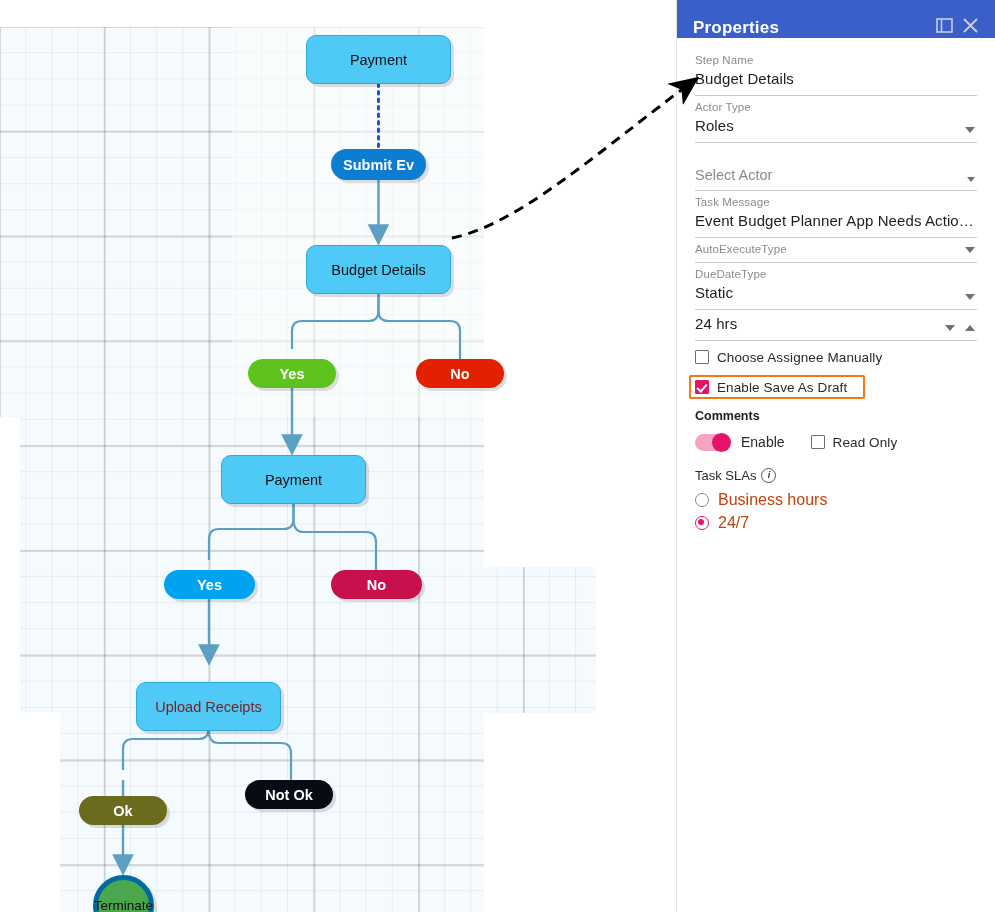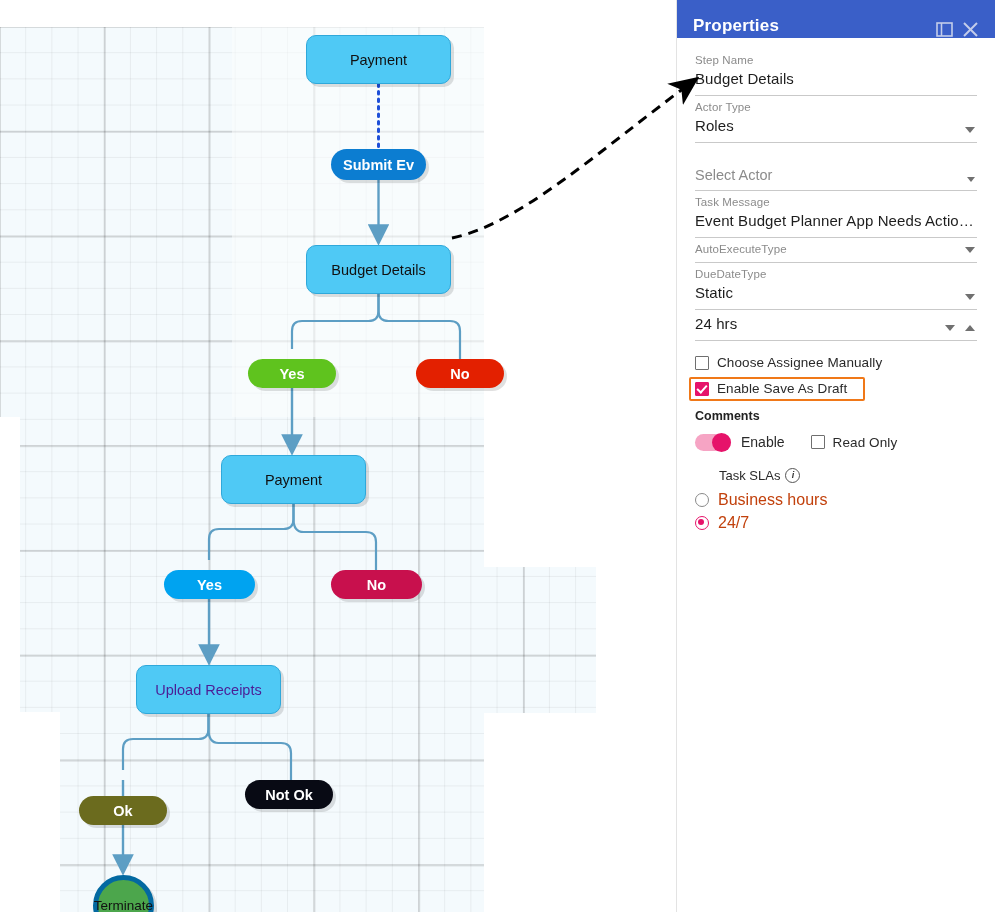--- a/index.html
+++ b/index.html
@@ -70,22 +70,22 @@
   
   #panel{
     position:absolute;right:0;top:0;width:319px;height:912px;
     background:#ffffff;
     border-left:1px solid #e3e3e3;
     box-sizing:border-box;
     z-index:30;
   }
   #panel-header{
     height:38px;background:#3A5FC8;color:#fff;
-    display:flex;align-items:flex-start;
-    padding:16px 12px 0 16px;
+    display:flex;align-items:flex-end;
+    padding:0 12px 0 16px;
     box-sizing:border-box;
   }
   #panel-title{font-size:17px;font-weight:700;letter-spacing:.2px;flex:1;}
   .hdr-btn{
     width:26px;height:26px;display:flex;align-items:center;justify-content:center;
     cursor:pointer;
   }
   .panel-body{padding:14px 18px 0 18px;box-sizing:border-box;}
   .field{margin-bottom:3px;position:relative;padding-bottom:5px;border-bottom:1px solid #c9c9c9;}
   .f-label{font-size:11.5px;color:#8b8b8b;line-height:16px;letter-spacing:.1px;}
@@ -96,21 +96,21 @@
     width:0;height:0;border-left:5.5px solid transparent;border-right:5.5px solid transparent;
     border-top:6px solid #707070;
   }
   .caret-up{
     position:absolute;right:2px;bottom:9px;
     width:0;height:0;border-left:5.5px solid transparent;border-right:5.5px solid transparent;
     border-bottom:6px solid #707070;
   }
   .spacer{height:16px;}
   
-  .cb-row{display:flex;align-items:center;gap:8px;height:25px;}
+  .cb-row{display:flex;align-items:flex-start;gap:8px;height:25px;}
   .cb{
     width:14px;height:14px;box-sizing:border-box;
     border:1.6px solid #6f6f6f;background:#fff;border-radius:1px;
     flex:0 0 auto;
   }
   .cb.checked{background:#E6136A;border-color:#E6136A;position:relative;}
   .cb.checked:after{
     content:"";position:absolute;left:3.4px;top:.6px;width:4px;height:8px;
     border:solid #fff;border-width:0 2px 2px 0;transform:rotate(42deg);
   }
@@ -120,21 +120,21 @@
     padding:1px 10px 1px 4px;margin-left:-6px;
     display:inline-flex;align-items:center;gap:8px;
     width:176px;box-sizing:border-box;height:24px;
   }
   .sec-title{font-size:12.5px;font-weight:700;color:#222;margin:7px 0 6px 0;}
   .toggle-row{display:flex;align-items:center;gap:10px;height:26px;}
   .switch{width:36px;height:17px;border-radius:999px;background:#F6A4C4;position:relative;flex:0 0 auto;}
   .switch .knob{position:absolute;right:0;top:-1px;width:19px;height:19px;border-radius:50%;background:#E6136A;}
   .tg-label{font-size:14px;color:#2a2a2a;}
   .sla-head{display:flex;align-items:center;gap:5px;margin:13px 0 5px 0;}
-  .sla-title{font-size:13px;color:#2a2a2a;margin-left:24px;}
+  .sla-title{font-size:13px;color:#2a2a2a;}
   .info-i{
     width:13px;height:13px;border-radius:50%;border:1.2px solid #555;
     display:inline-flex;align-items:center;justify-content:center;
     font-size:9px;color:#333;font-weight:700;font-style:italic;line-height:1;
   }
   .radio-row{display:flex;align-items:center;gap:9px;height:23px;}
   .radio{width:14px;height:14px;border-radius:50%;border:1.6px solid #8a8a8a;box-sizing:border-box;flex:0 0 auto;}
   .radio.sel{border-color:#E6136A;position:relative;}
   .radio.sel:after{content:"";position:absolute;left:2.4px;top:2.4px;width:6px;height:6px;border-radius:50%;background:#E6136A;}
   .radio-label{font-size:16px;color:#c2410c;}
@@ -198,21 +198,21 @@
       </div>
       <div class="node task" style="left: 221px; top: 428px; width: 145px; height: 49px; background: rgb(79, 201, 245); color: rgb(17, 17, 17);">
         <span>Payment</span>
       </div>
       <div class="node pill" style="left: 164px; top: 543px; width: 91px; height: 29px; background: rgb(0, 163, 240); color: rgb(255, 255, 255);">
         <span>Yes</span>
       </div>
       <div class="node pill" style="left: 331px; top: 543px; width: 91px; height: 29px; background: rgb(200, 16, 77); color: rgb(255, 255, 255);">
         <span>No</span>
       </div>
-      <div class="node task" style="left: 136px; top: 638px; width: 145px; height: 49px; background: rgb(79, 201, 245); color: #4c1d95;">
+      <div class="node task" style="left: 136px; top: 655px; width: 145px; height: 49px; background: rgb(79, 201, 245); color: #7f1d1d;">
         <span>Upload Receipts</span>
       </div>
       <div class="node pill" style="left: 79px; top: 769px; width: 88px; height: 29px; background: rgb(107, 107, 30); color: rgb(255, 255, 255);">
         <span>Ok</span>
       </div>
       <div class="node pill" style="left: 245px; top: 753px; width: 88px; height: 29px; background: rgb(8, 10, 20); color: rgb(255, 255, 255);">
         <span>Not Ok</span>
       </div>
       <div class="node circle" style="left: 93px; top: 848px; width: 61px; height: 61px; background: rgb(76, 166, 76); color: rgb(17, 17, 17);">
         <span>Terminate</span>

